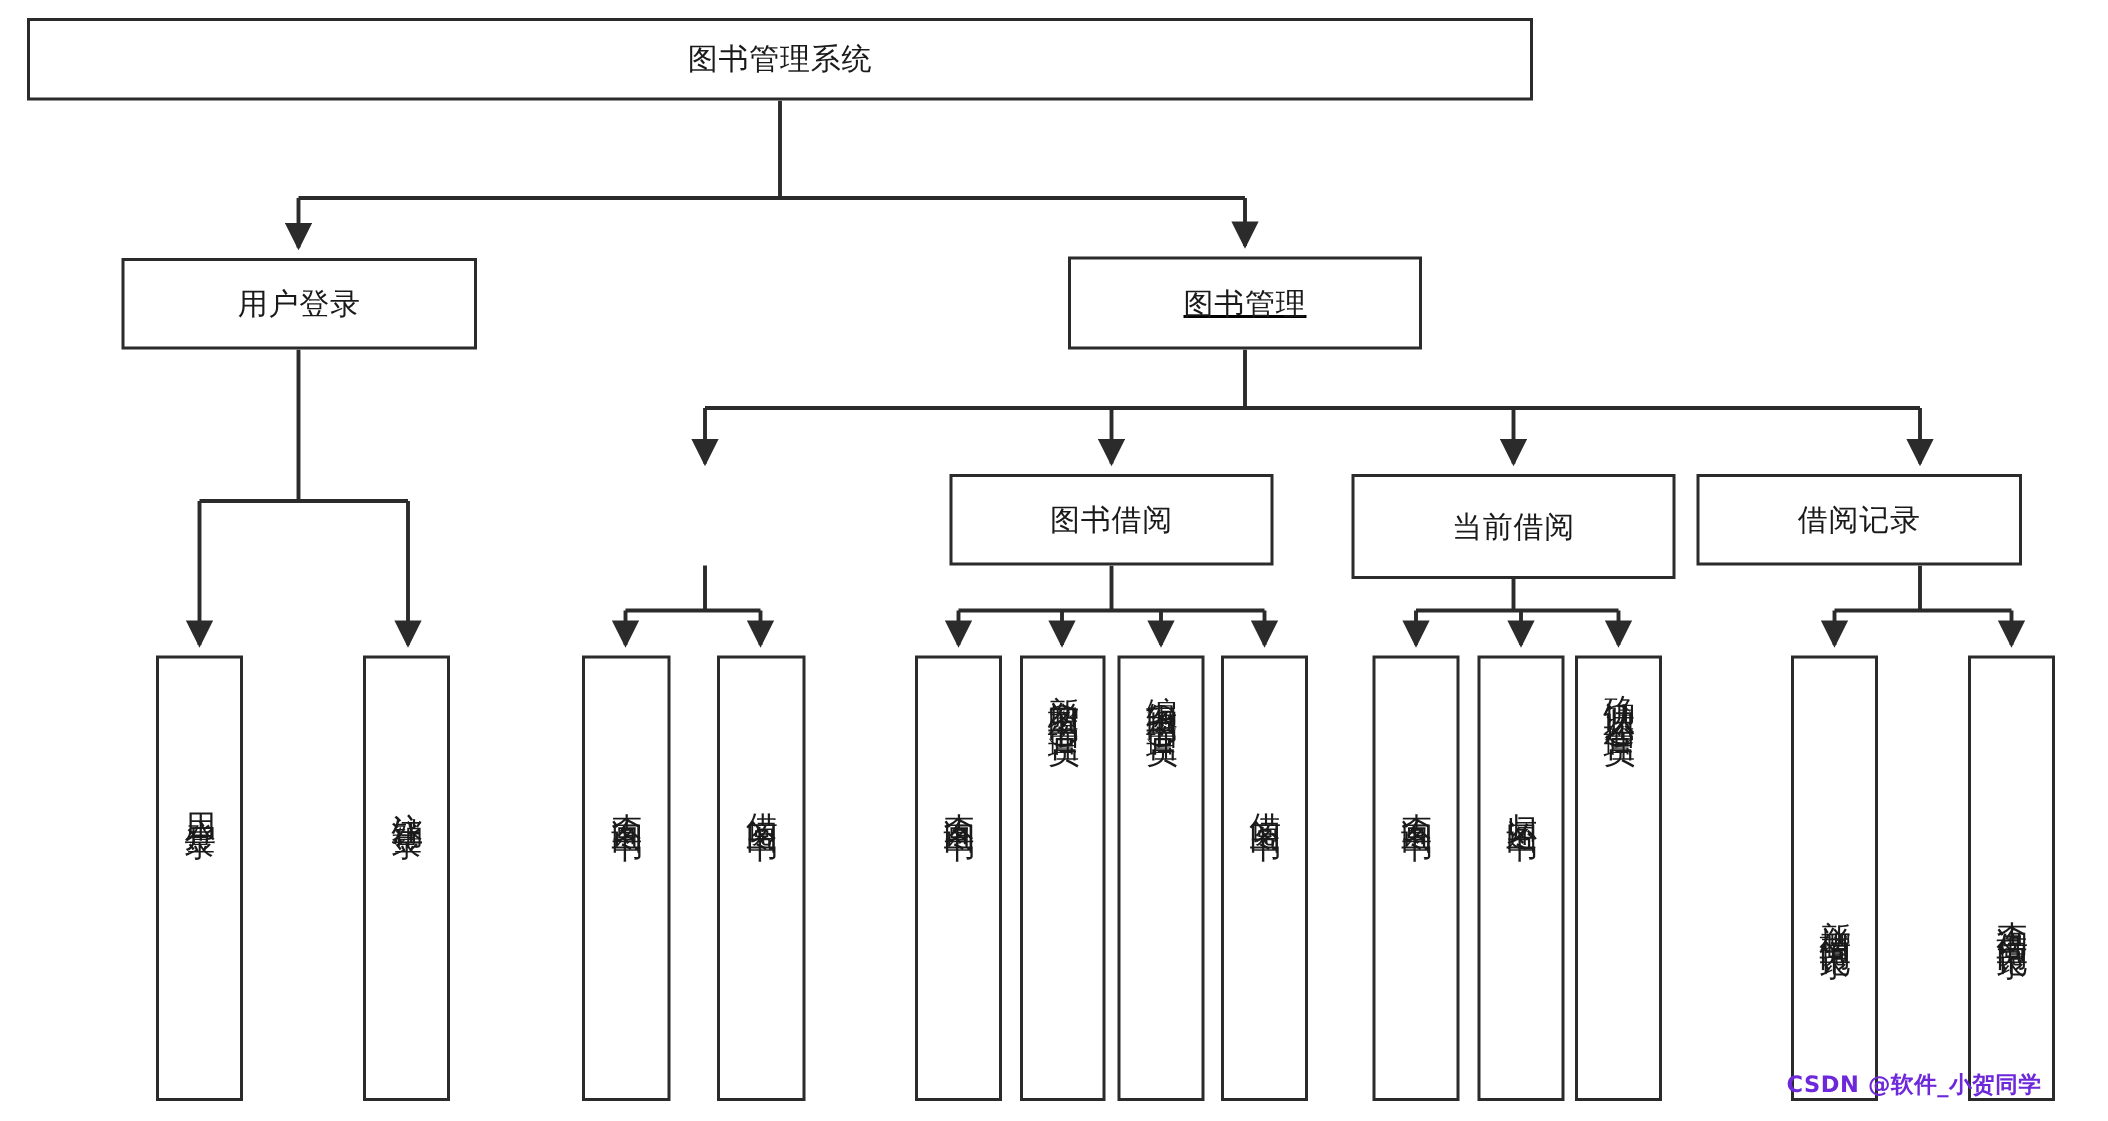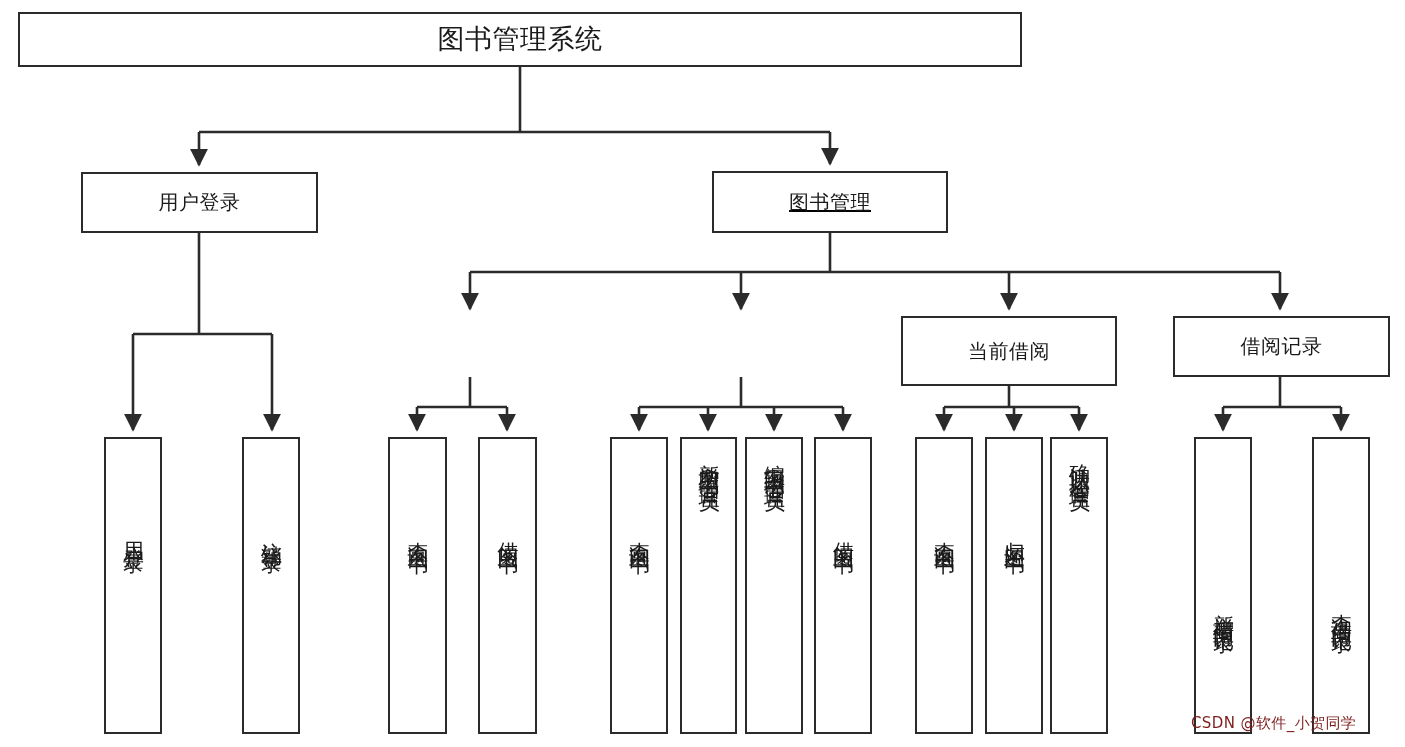--- a/index.html
+++ b/index.html
@@ -18,44 +18,45 @@
     display:flex;
     align-items:center;
     justify-content:center;
   }
   .node .label{
     color:#1a1a1a;
     line-height:1.12;
     white-space:nowrap;
     letter-spacing:0.5px;
   }
-  .node.h .label{font-size:27px;}
+  .node.h .label{font-size:20px;}
   .node.l2 .label{font-size:20px;}
   .node.leaf{
     align-items:flex-start;
     justify-content:center;
     padding-top:8px;
   }
   .node.leaf .label{
     writing-mode:vertical-rl;
     text-orientation:upright;
     font-size:21px;
     letter-spacing:4px;
     line-height:1;
     white-space:nowrap;
   }
   .node.leaf.mid .label{margin-top:78px;}
   .node.leaf.low .label{margin-top:150px;}
   #watermark{
     position:absolute;
     left:1191px;top:714px;
     font-size:15px;
-    color:#7f1d1d;
+    color:#6d28d9;
     white-space:nowrap;
     letter-spacing:0.4px;
+    font-weight:bold;
   }
 </style>
 </head>
 <body>
 
 <div id="diagram-root">
 
   <svg class="edges" viewBox="0 0 1405 747" xmlns="http://www.w3.org/2000/svg">
     <defs>
       <marker id="arrow" viewBox="0 0 10 10" refX="9" refY="5" markerWidth="7" markerHeight="7" orient="auto-start-reverse">
@@ -110,24 +111,27 @@
     <span class="label">图书管理系统</span>
   </div>
 
   <div class="node l2" style="left: 81px; top: 172px; width: 237px; height: 61px;">
     <span class="label">用户登录</span>
   </div>
   <div class="node l2" style="left: 712px; top: 171px; width: 236px; height: 62px; text-decoration: underline;">
     <span class="label">图书管理</span>
   </div>
 
+  <div class="node l2" style="left: 633px; top: 316px; width: 216px; height: 61px;">
+    <span class="label">图书借阅</span>
+  </div>
   <div class="node l2" style="left: 901px; top: 316px; width: 216px; height: 70px;">
     <span class="label">当前借阅</span>
   </div>
-  <div class="node l2" style="left: 1173px; top: 316px; width: 217px; height: 61px;">
+  <div class="node l2" style="left: 1131px; top: 316px; width: 217px; height: 61px;">
     <span class="label">借阅记录</span>
   </div>
 
   <div class="node leaf mid" style="left: 104px; top: 437px; width: 58px; height: 297px;">
     <span class="label">用户登录</span>
   </div>
   <div class="node leaf mid" style="left: 242px; top: 437px; width: 58px; height: 297px;">
     <span class="label">注销登录</span>
   </div>
   <div class="node leaf mid" style="left: 388px; top: 437px; width: 59px; height: 297px;">

